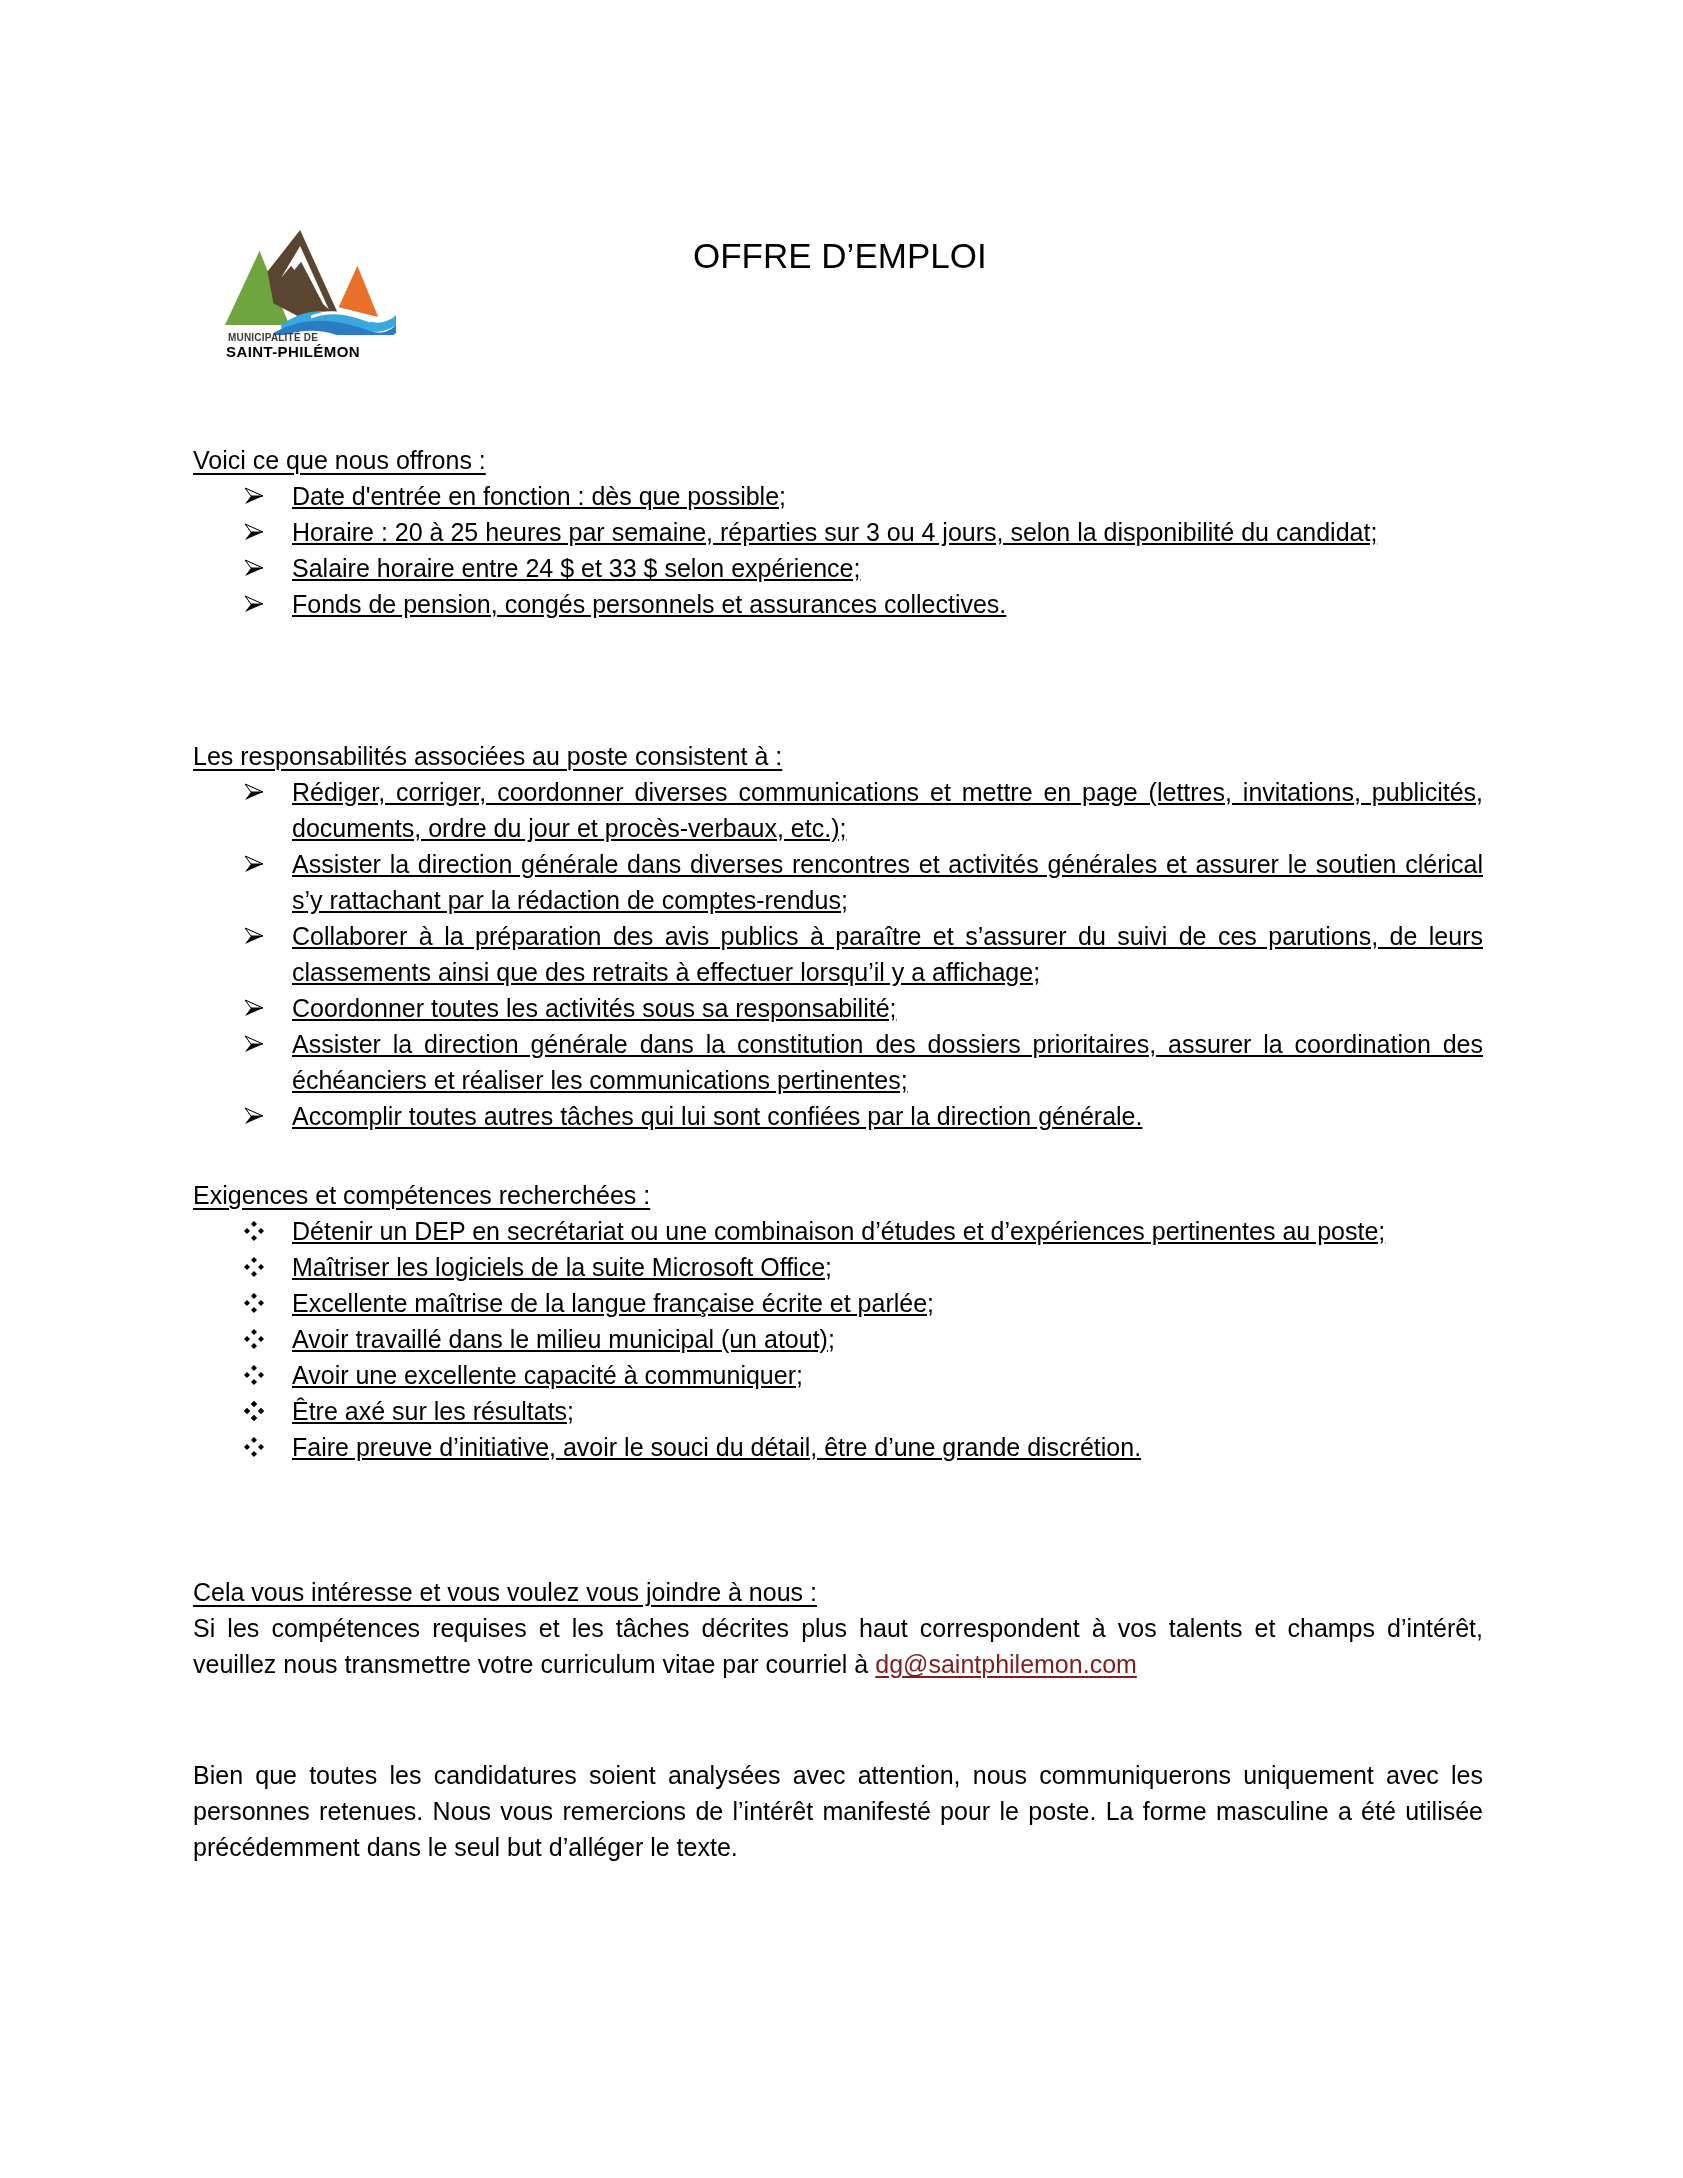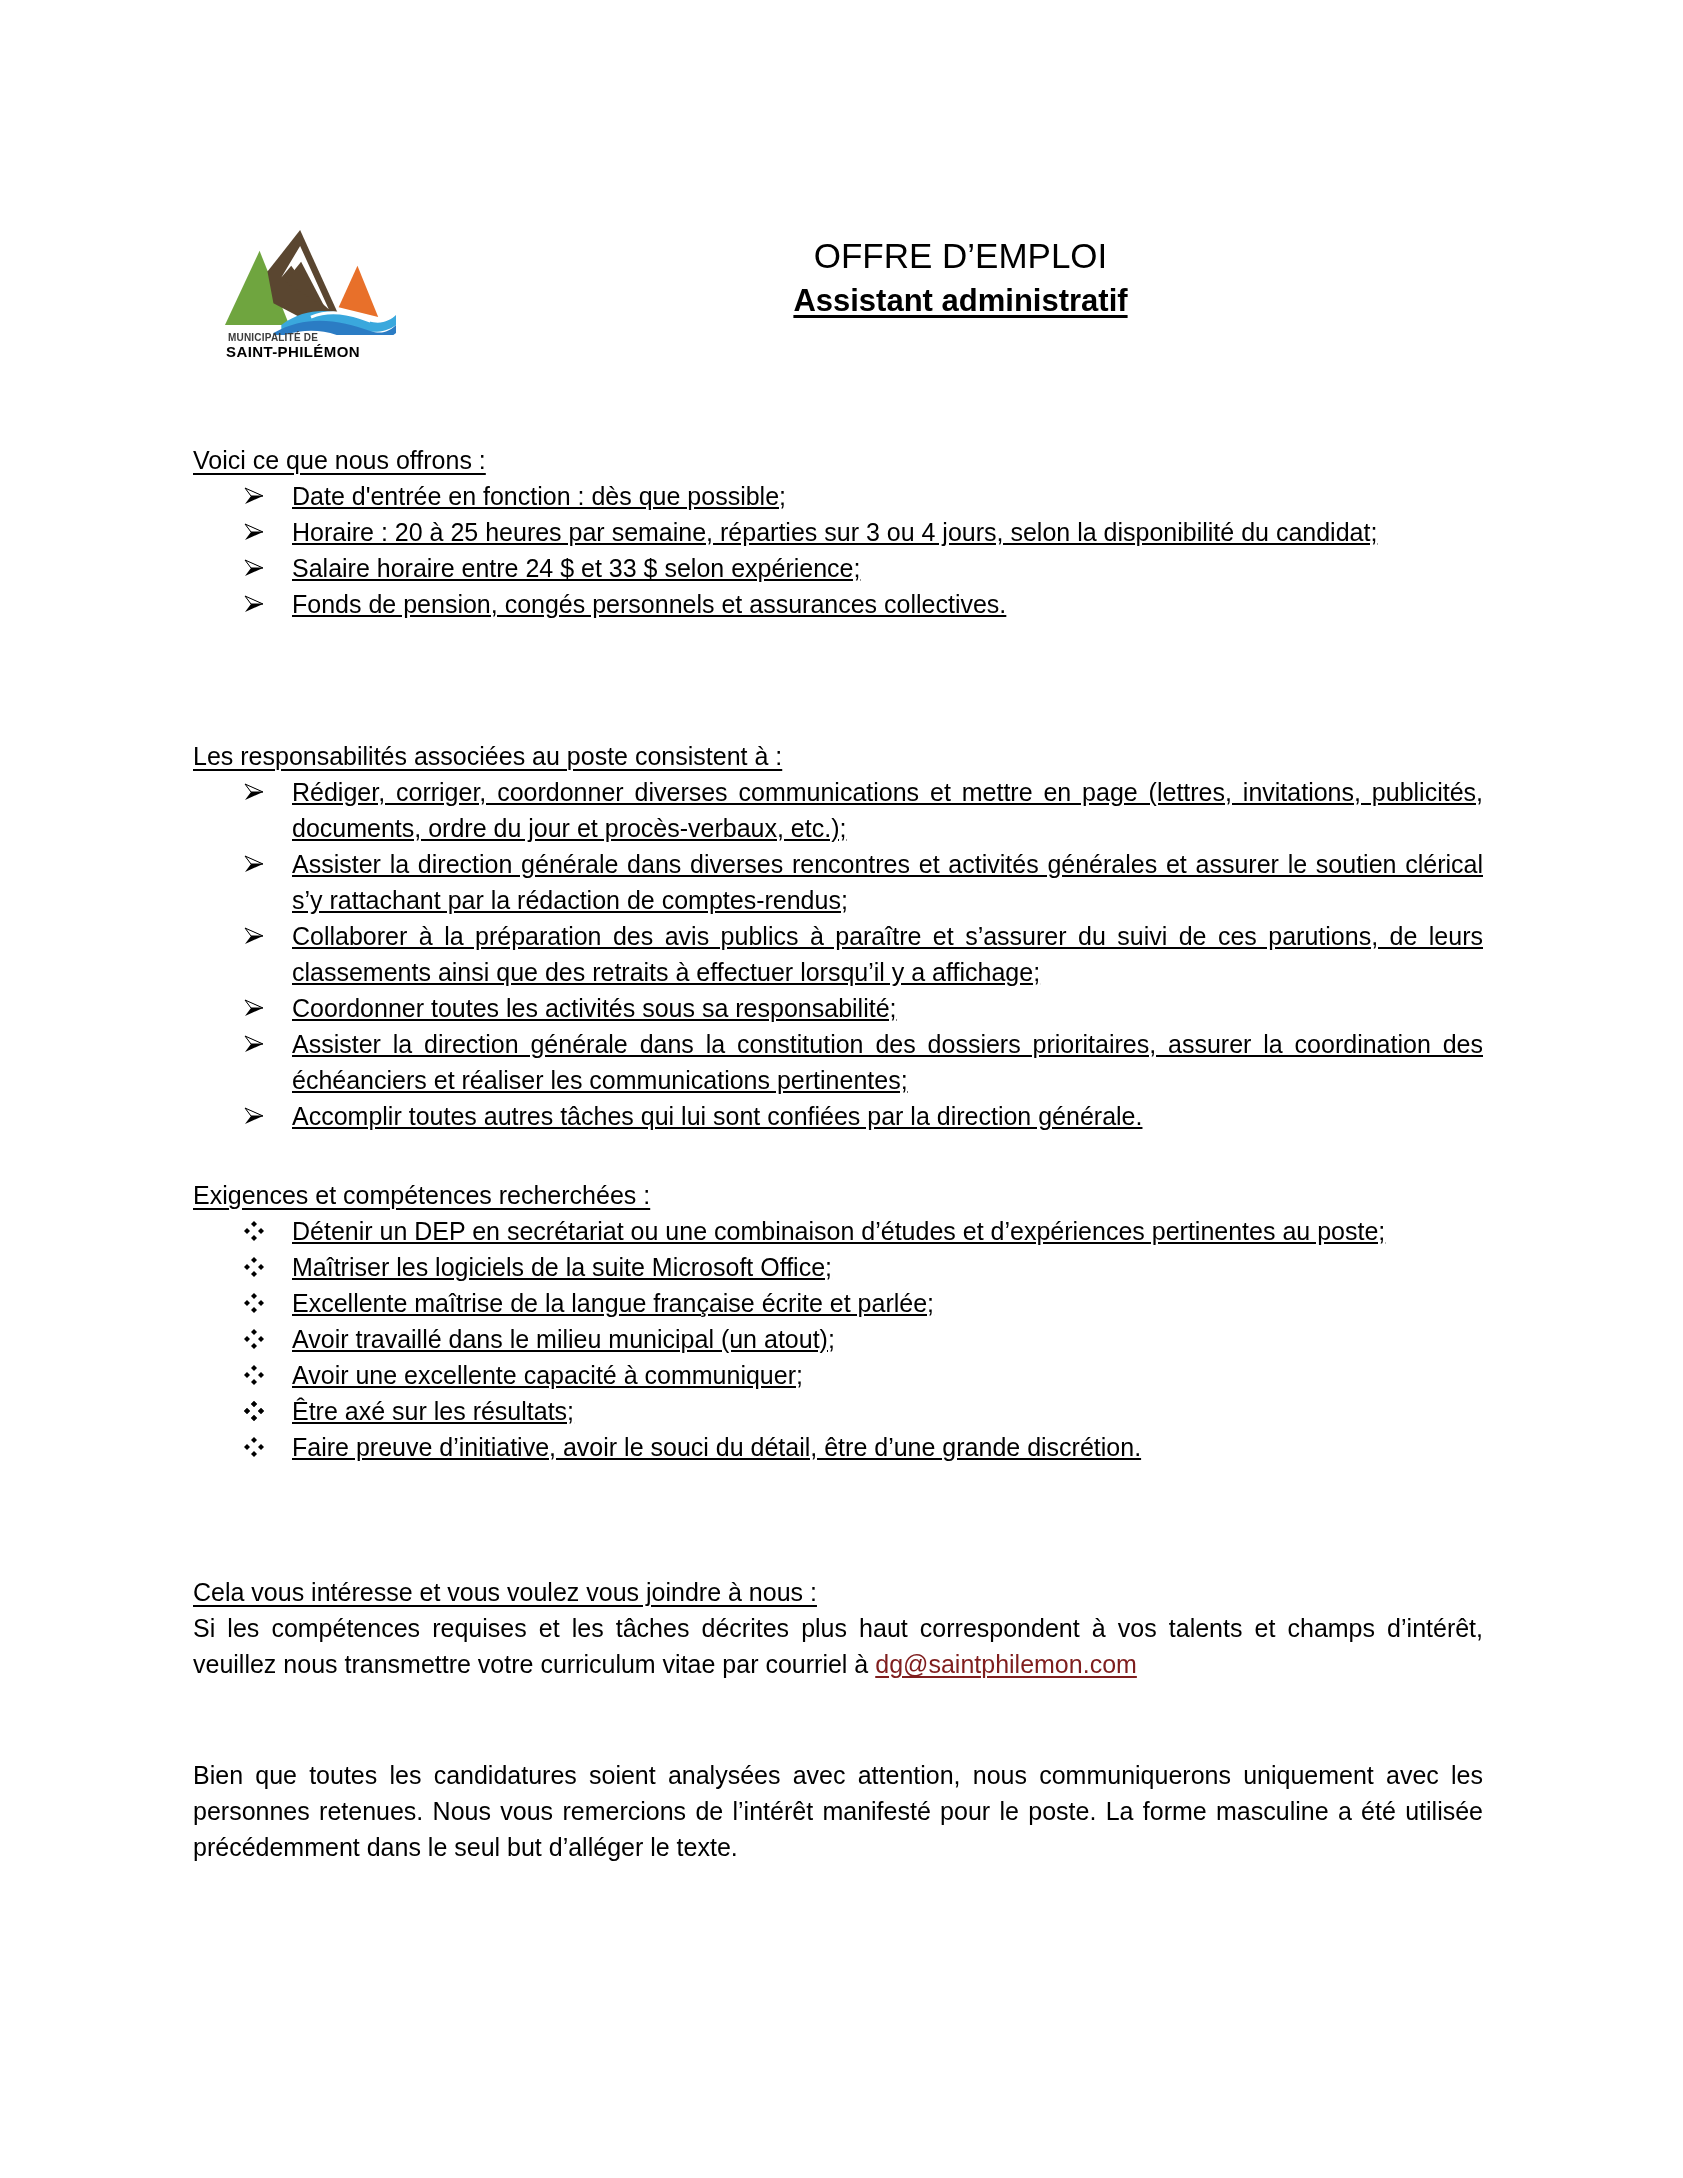--- a/index.html
+++ b/index.html
@@ -48,21 +48,20 @@
       font-weight: bold;
       letter-spacing: 0.4px;
       color: #000000;
       white-space: nowrap;
     }
     
     .title {
       position: absolute;
       left: 693px;
       width: 535px;
-      text-align: center;
       top: 236px;
       font-size: 35px;
       line-height: 40px;
       white-space: nowrap;
     }
     .subtitle {
       position: absolute;
       left: 693px;
       width: 535px;
       text-align: center;
@@ -145,21 +144,20 @@
 
       <path d="M60,100 C90,78 120,86 148,96 C160,100 170,96 176,90 L176,100 C160,112 140,106 118,100 C98,94 80,96 60,106 Z" fill="#3aa8dd"></path>
       <path d="M52,108 C88,88 120,96 150,106 C162,110 170,106 176,100 L176,108 C160,122 138,118 116,110 C96,104 78,104 52,114 Z" fill="#2b7cc4"></path>
       <path d="M90,92 C110,84 128,88 150,96" stroke="#ffffff" stroke-width="3" fill="none"></path>
     </svg>
     <div class="logo-muni">MUNICIPALITÉ DE</div>
     <div class="logo-name">SAINT-PHILÉMON</div>
   </div>
 
   <div class="title">OFFRE D’EMPLOI</div>
-  <div class="subtitle">Assistant administratif</div>
 
   <div class="content" id="sec-offer">
     <p class="section-heading">Voici ce que nous offrons :</p>
     <ul class="bullet-list">
       <li class="bullet-item">
         <span class="bullet-glyph">
             <svg width="20" height="18" viewBox="0 0 20 18">
               <polygon points="1,1 19,9 1,17 7,9" fill="#000"></polygon>
               <polygon points="1,1 19,9 7,9" fill="#fff" stroke="#000" stroke-width="1"></polygon>
             </svg>

